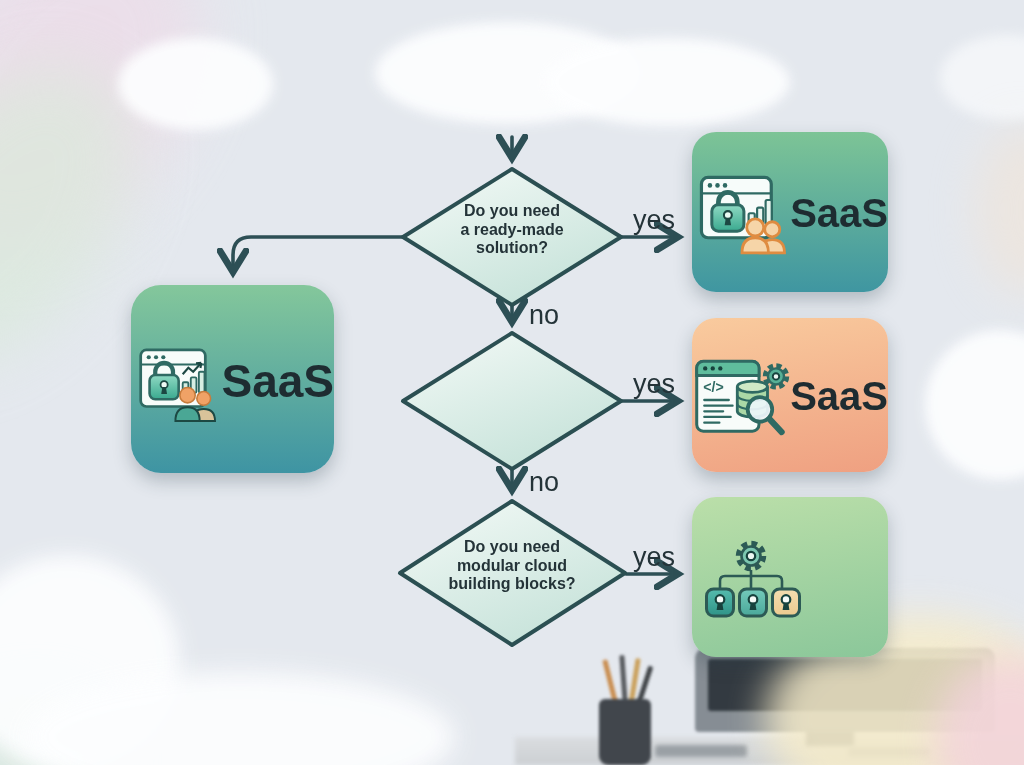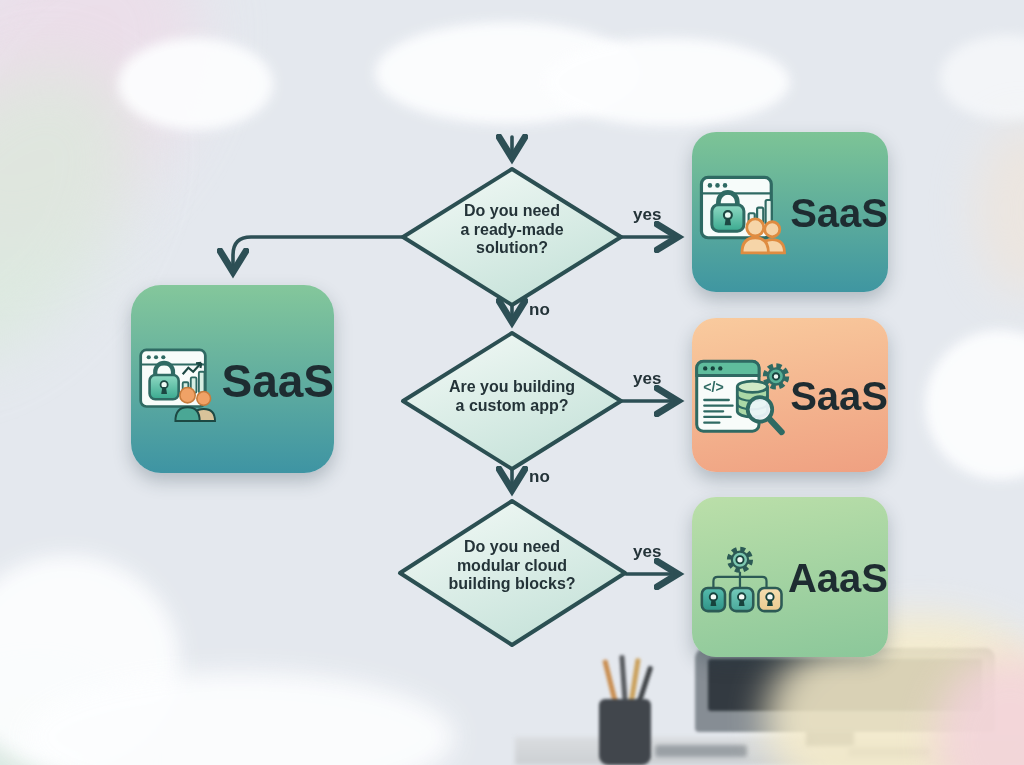--- a/index.html
+++ b/index.html
@@ -43,21 +43,21 @@
     position:absolute;left:467px;top:48px;width:80px;height:80px;
     border:4px solid #2b4246;background:linear-gradient(160deg,#f1f8f4,#d6eae4);
     display:flex;align-items:center;justify-content:center;
     font-size:23px;font-weight:bold;color:#1d2e33;letter-spacing:.5px;
   }
   .dlabel{
     position:absolute;width:220px;left:402px;text-align:center;
     font-size:16px;font-weight:bold;color:#243338;line-height:1.17;white-space:pre-line;
   }
   .dl-1{top:202px;} .dl-2{top:378px;} .dl-3{top:538px;}
-  .elabel{position:absolute;font-size:17px;color:#243338;font-weight:700;}
+  .elabel{position:absolute;font-size:27px;color:#243338;font-weight:400;}
   .yes-1{left:633px;top:205px;} .no-1{left:529px;top:300px;}
   .yes-2{left:633px;top:369px;} .no-2{left:529px;top:467px;}
   .yes-3{left:633px;top:542px;}
   
   .card{position:absolute;display:flex;flex-direction:row;align-items:center;
         box-shadow:0 8px 18px rgba(44,66,76,.28);}
   .card-label{font-weight:bold;color:#1e2c31;line-height:1;}
   .card-saas-left{left:131px;top:285px;width:203px;height:188px;border-radius:30px;
     background:linear-gradient(180deg,#84c79b,#3e94a3);}
   .card-saas-left svg{margin-top:12px;}
@@ -125,22 +125,20 @@
       <polygon points="512,169 621,237 512,305 403,237"></polygon>
       <polygon points="512,333 621,401 512,469 403,401"></polygon>
       <polygon points="512,501 625,573 512,645 400,573"></polygon>
     </g>
   </svg>
 
 
   <div class="dlabel dl-1">Do you need
 a ready-made
 solution?</div>
-  <div class="dlabel dl-2">Are you building
-a custom app?</div>
   <div class="dlabel dl-3">Do you need
 modular cloud
 building blocks?</div>
 
   <span class="elabel yes-1">yes</span>
   <span class="elabel no-1">no</span>
   <span class="elabel yes-2">yes</span>
   <span class="elabel no-2">no</span>
   <span class="elabel yes-3">yes</span>
 
@@ -258,16 +256,15 @@
       <rect x="77.5" y="53" width="27" height="27" rx="7" fill="url(#lockC1)" stroke="#2c5a55" stroke-width="3"></rect>
       <g>
         <circle cx="25" cy="63.5" r="4.3" fill="#f6fbf8" stroke="#17423d" stroke-width="2.2"></circle>
         <path d="M22.8,66.5 h4.4 l1.2,7.5 h-6.8 z" fill="#17423d"></path>
         <circle cx="58" cy="63.5" r="4.3" fill="#f6fbf8" stroke="#17423d" stroke-width="2.2"></circle>
         <path d="M55.8,66.5 h4.4 l1.2,7.5 h-6.8 z" fill="#17423d"></path>
         <circle cx="91" cy="63.5" r="4.3" fill="#f6fbf8" stroke="#17423d" stroke-width="2.2"></circle>
         <path d="M88.8,66.5 h4.4 l1.2,7.5 h-6.8 z" fill="#17423d"></path>
       </g>
     </svg>
-    <div class="card-label">AaaS</div>
   </div>
 
 </div>
 
 </body></html>

